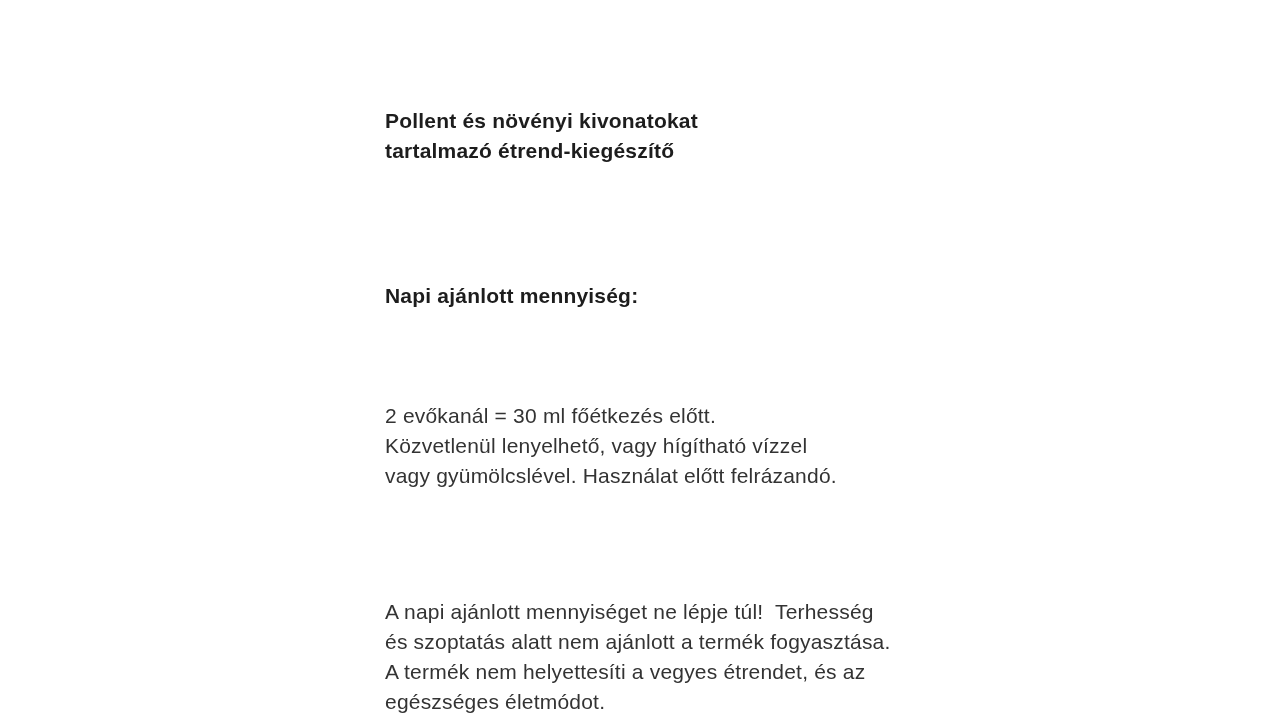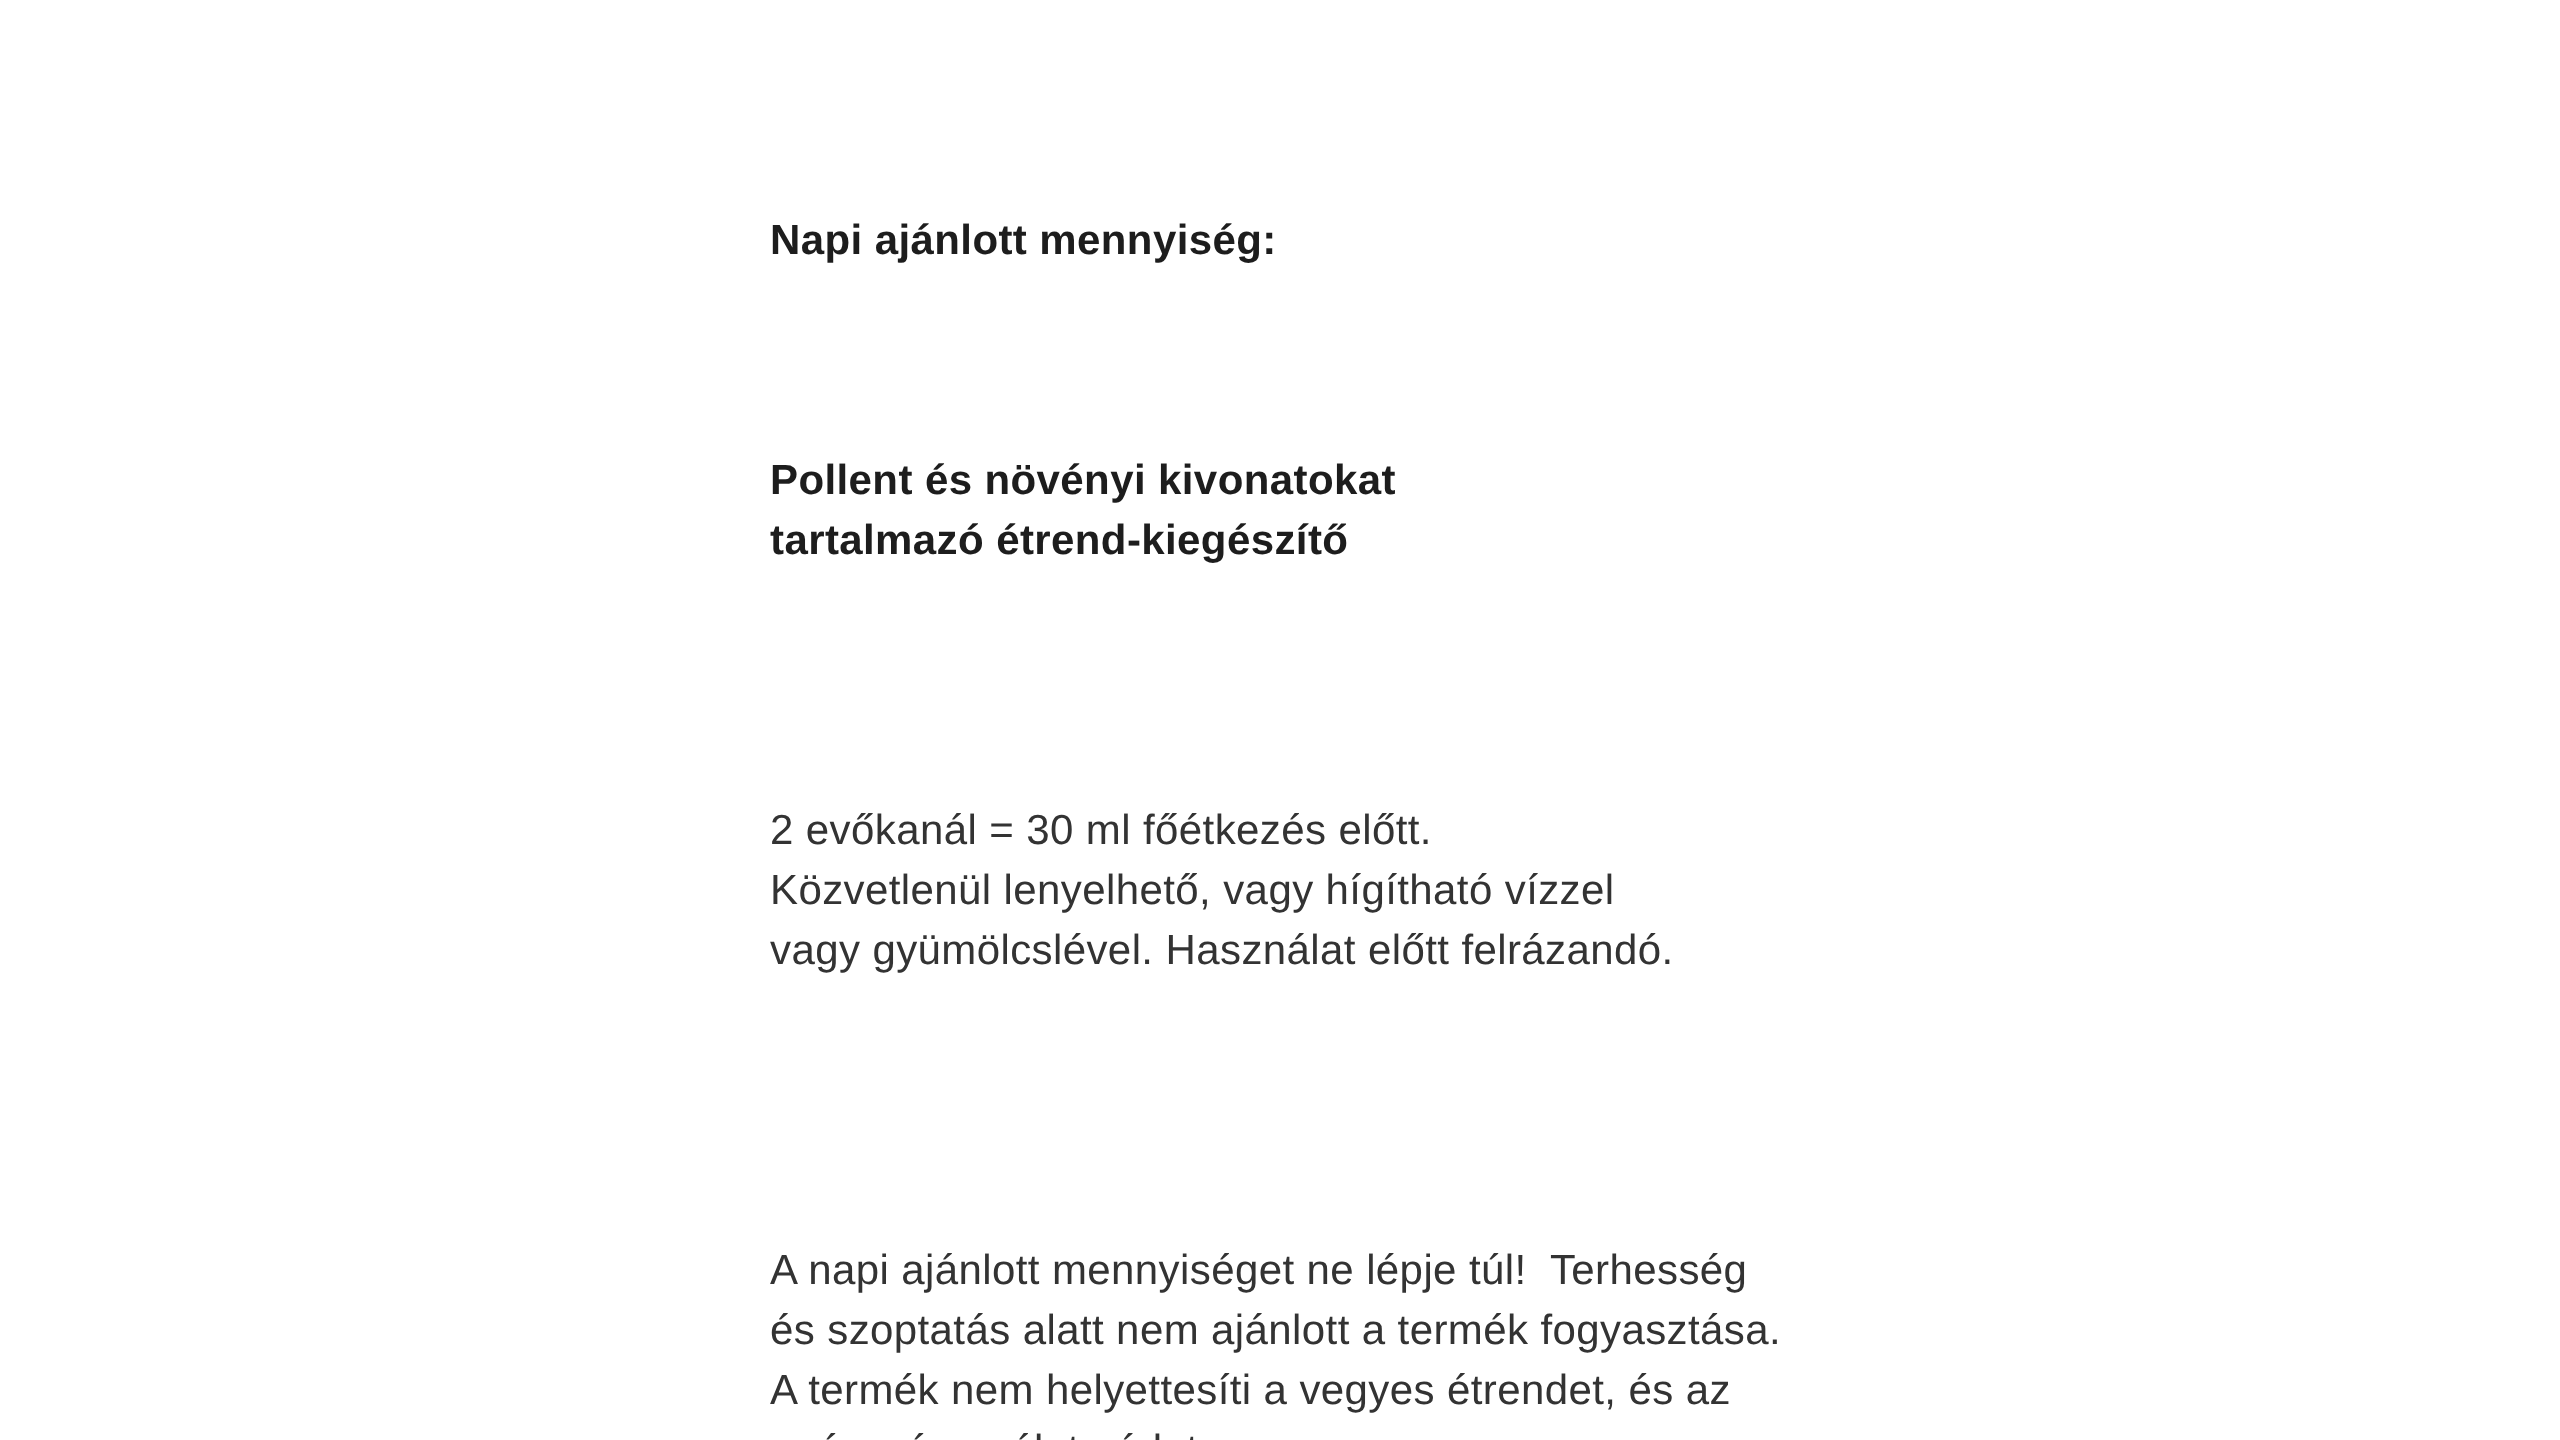--- a/index.html
+++ b/index.html
@@ -34,34 +34,34 @@
     font-weight: 700;
     color: #1d1d1d;
   }
   .title {
     margin-bottom: 25px;
   }
   .heading {
     margin-bottom: 0;
   }
   .dosage {
-    margin-bottom: 40px;
+    margin-bottom: 16px;
   }
   .warning {
     margin-bottom: 37px;
   }
 </style>
 </head>
 <body>
 
 <div class="label-text">
-  <p class="para bold heading">Napi ajánlott mennyiség:</p>
-
   <p class="para bold title">Pollent és növényi kivonatokat
 tartalmazó étrend-kiegészítő</p>
+
+  <p class="para bold heading">Napi ajánlott mennyiség:</p>
 
   <p class="para dosage">2 evőkanál = 30 ml főétkezés előtt.
 Közvetlenül lenyelhető, vagy hígítható vízzel
 vagy gyümölcslével. Használat előtt felrázandó.</p>
 
   <p class="para warning">A napi ajánlott mennyiséget ne lépje túl!  Terhesség
 és szoptatás alatt nem ajánlott a termék fogyasztása.
 A termék nem helyettesíti a vegyes étrendet, és az
 egészséges életmódot.</p>
 

